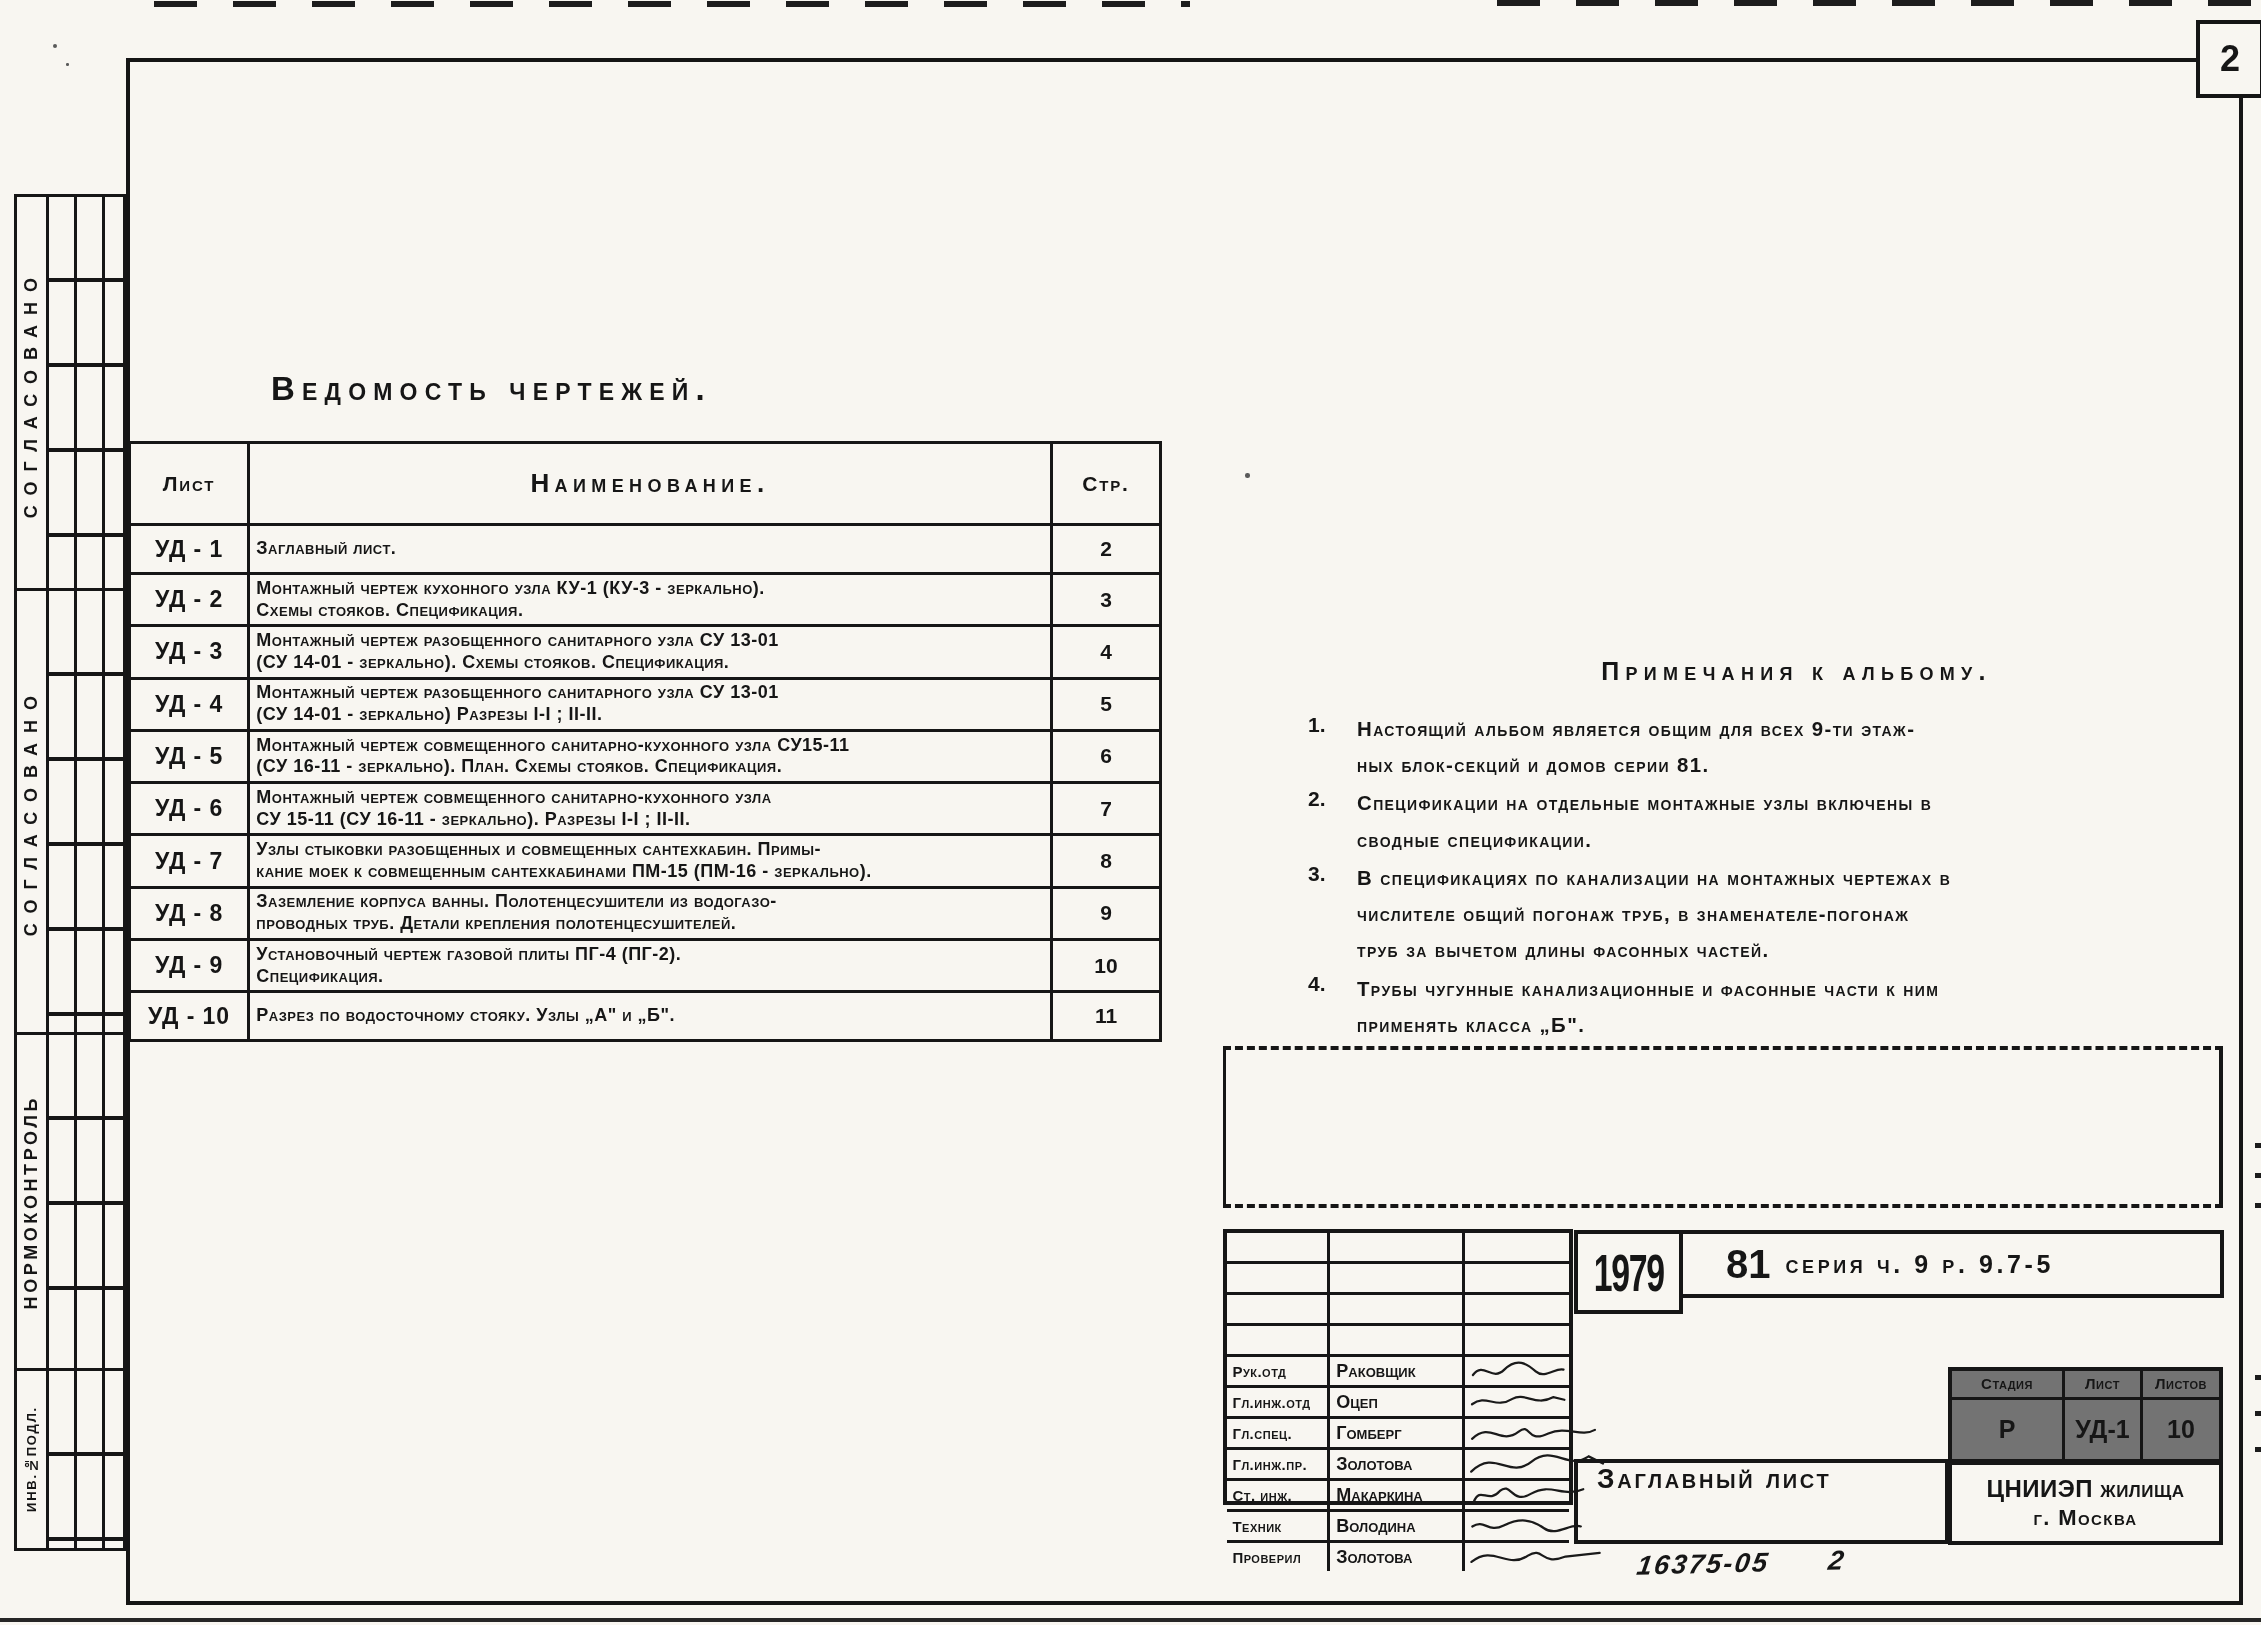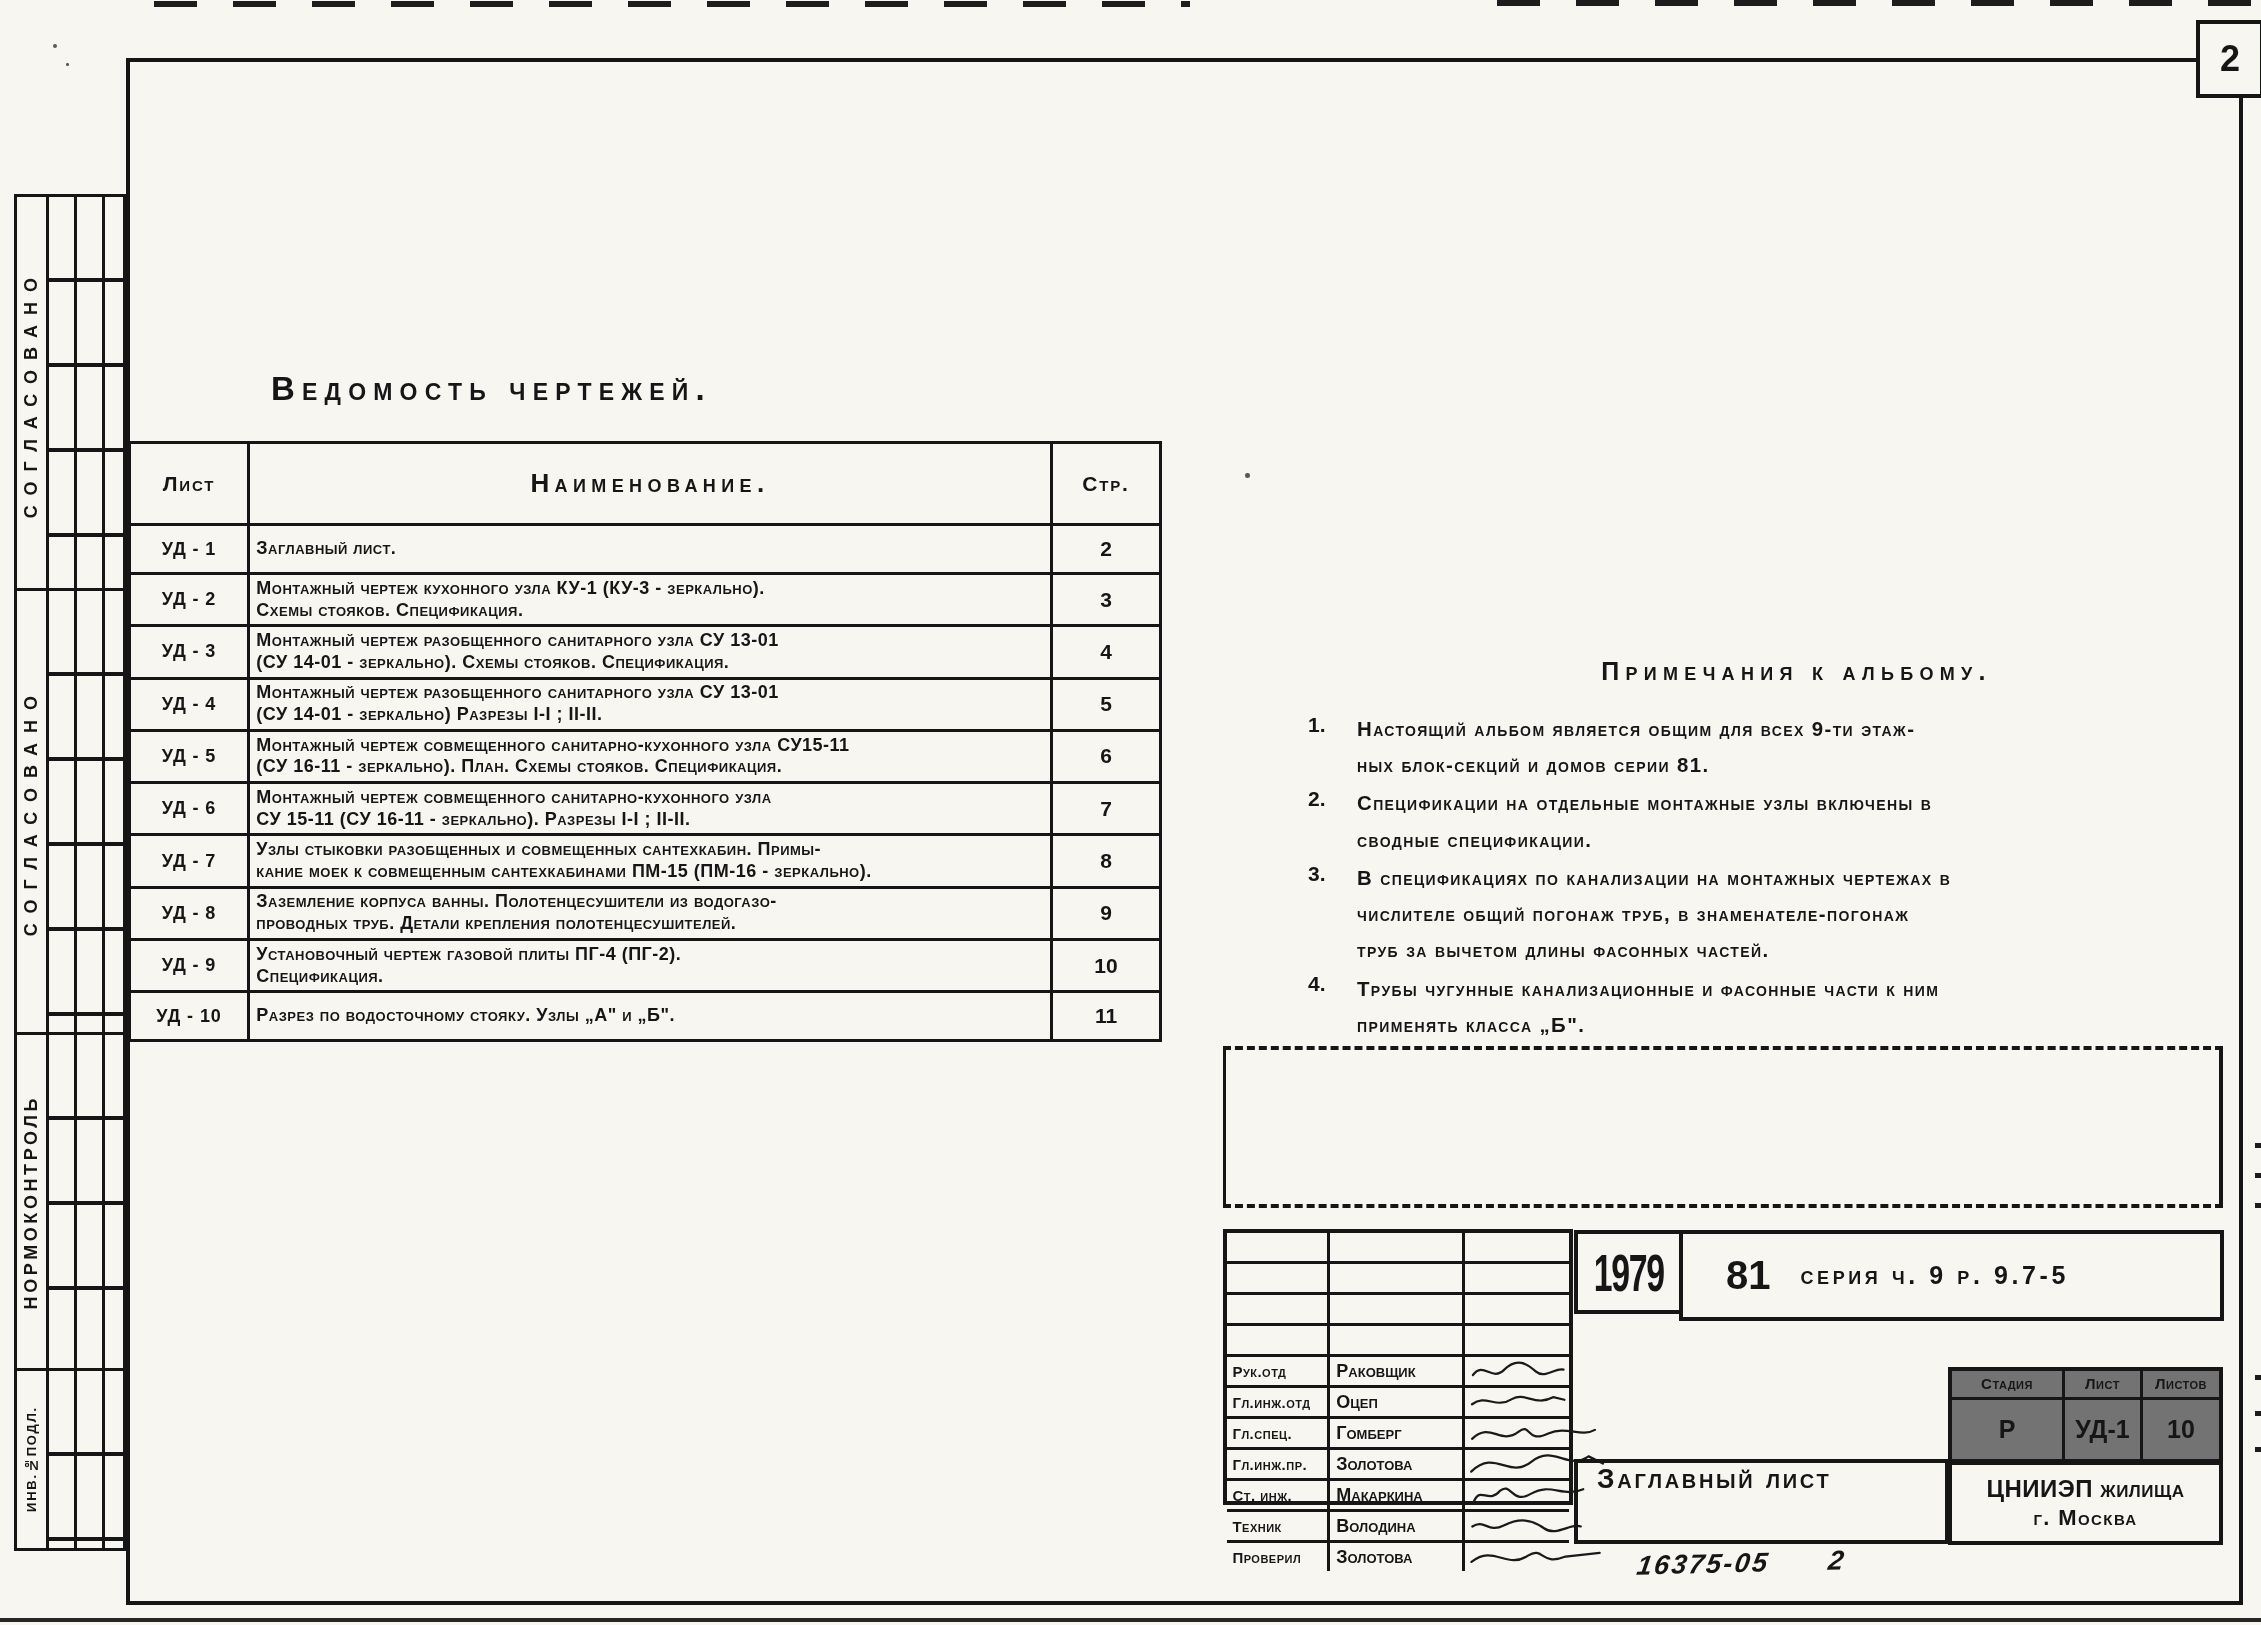--- a/index.html
+++ b/index.html
@@ -29,21 +29,21 @@
      repeating-linear-gradient(to right,transparent 0 25px,#161616 25px 28px);}
   
   .dl-title{left:271px;top:370px;width:769px;font-size:33px;font-weight:700;letter-spacing:7.2px;}
   table.dl{left:128px;top:441px;width:1030px;border-collapse:collapse;position:absolute;
            table-layout:fixed;background:#f8f6f1;}
   table.dl th,table.dl td{border:3.6px solid #161616;vertical-align:middle;}
   table.dl th{height:77px;font-weight:700;}
   .th-sheet,.th-page{font-size:21px;letter-spacing:1.8px;}
   .th-name{font-size:26px;letter-spacing:5.4px;}
   table.dl tbody tr{height:49px;}
-  .td-sheet{font-size:18px;font-weight:700;text-align:center;letter-spacing:0.9px;}
+  .td-sheet{font-size:23px;font-weight:700;text-align:center;letter-spacing:0.9px;}
   .td-name{font-size:18px;font-weight:700;line-height:1.22;padding:2.7px 6.3px;
            white-space:pre-line;overflow:hidden;letter-spacing:0.5px;}
   .td-page{font-size:21px;font-weight:700;text-align:center;}
   
   .notes{left:1308px;top:657px;width:977px;}
   .notes-title{text-align:center;font-size:25px;font-weight:700;letter-spacing:6.3px;margin-bottom:25px;}
   .note{display:flex;margin-bottom:1.8px;}
   .note-num{width:49px;font-size:21px;font-weight:700;padding-top:1.8px;}
   .note-text{flex:1;font-size:20.4px;font-weight:700;line-height:1.78;letter-spacing:1.4px;white-space:pre-line;}
   
@@ -59,22 +59,22 @@
   .c1,.c2{border-right:3.2px solid #161616;}
   .srole{display:flex;align-items:center;padding-left:5.4px;font-size:15px;font-weight:700;letter-spacing:0.5px;}
   .sname{display:flex;align-items:center;padding-left:6.3px;font-size:18px;font-weight:700;}
   .ssig{position:relative;}
   .ssig svg{position:absolute;left:2.7px;top:0.9px;overflow:visible;}
   .sigpath{fill:none;stroke:#1a1a1a;stroke-width:5;stroke-linecap:round;}
   .year-box{left:1574px;top:1230px;width:109px;height:84px;border:4.1px solid #161616;
       display:flex;align-items:center;justify-content:center;font-size:47px;font-weight:700;
       transform-origin:center;font-family:"Liberation Sans",sans-serif;}
   .year-box span{display:inline-block;transform:scaleX(.72) scaleY(1.12);letter-spacing:-1.8px;}
-  .series-box{left:1679px;top:1230px;width:545px;height:91px;border:4.1px solid #161616;
-      display:flex;align-items:center;padding-left:43px;gap:30px;}
+  .series-box{left:1679px;top:1230px;width:545px;height:68px;border:4.1px solid #161616;
+      display:flex;align-items:center;padding-left:43px;gap:15px;}
   .series-num{font-size:40px;font-weight:700;}
   .series-rest{font-size:25px;font-weight:700;letter-spacing:3.6px;}
   .stage-table{left:1948px;top:1367px;width:275px;height:96px;border:4.1px solid #161616;
       display:grid;grid-template-columns:113px 78px 1fr;grid-template-rows:28.5px 1fr;background:#737373;}
   .stage-table>div{display:flex;align-items:center;justify-content:center;font-weight:700;}
   .sth{border-bottom:3.2px solid #161616;font-size:15px;letter-spacing:0.5px;}
   .stv{font-size:25px;}
   .doctitle-box{left:1574px;top:1459px;width:375px;height:85px;border:4.1px solid #161616;
       display:flex;align-items:flex-start;padding-left:19px;padding-bottom:13.6px;
       font-size:28px;font-weight:700;letter-spacing:2.7px;}

